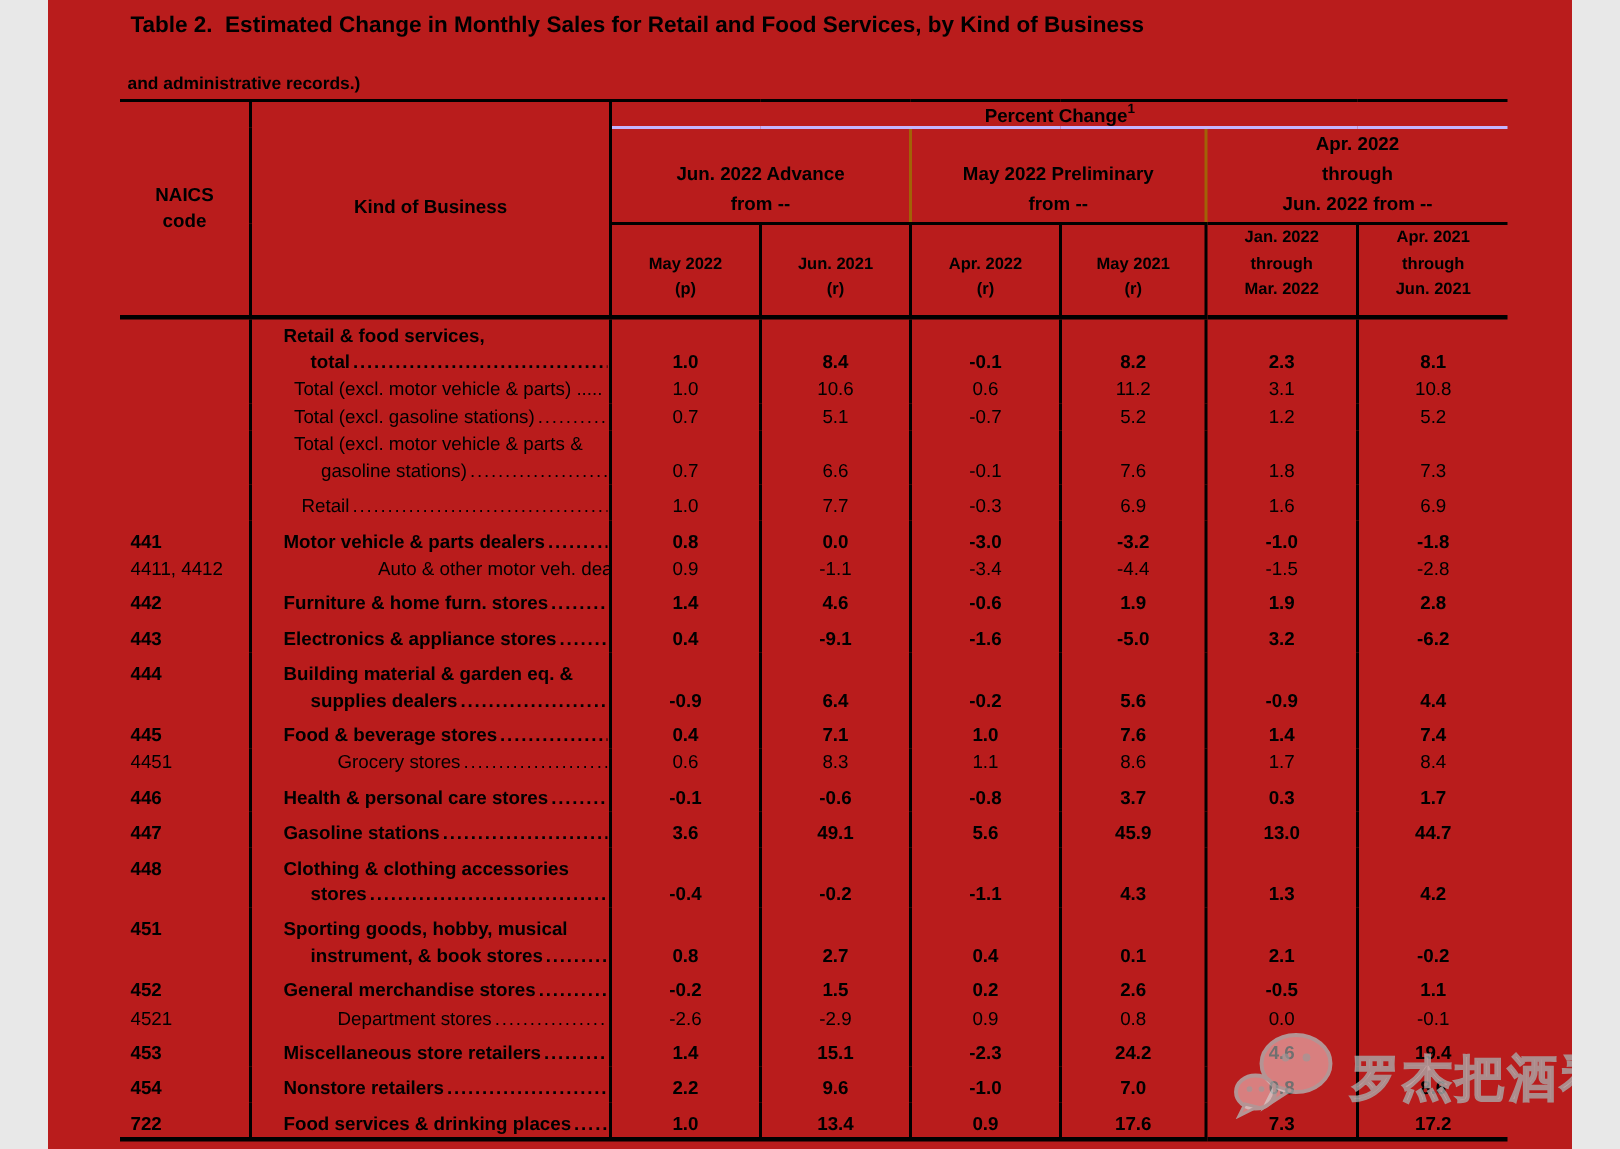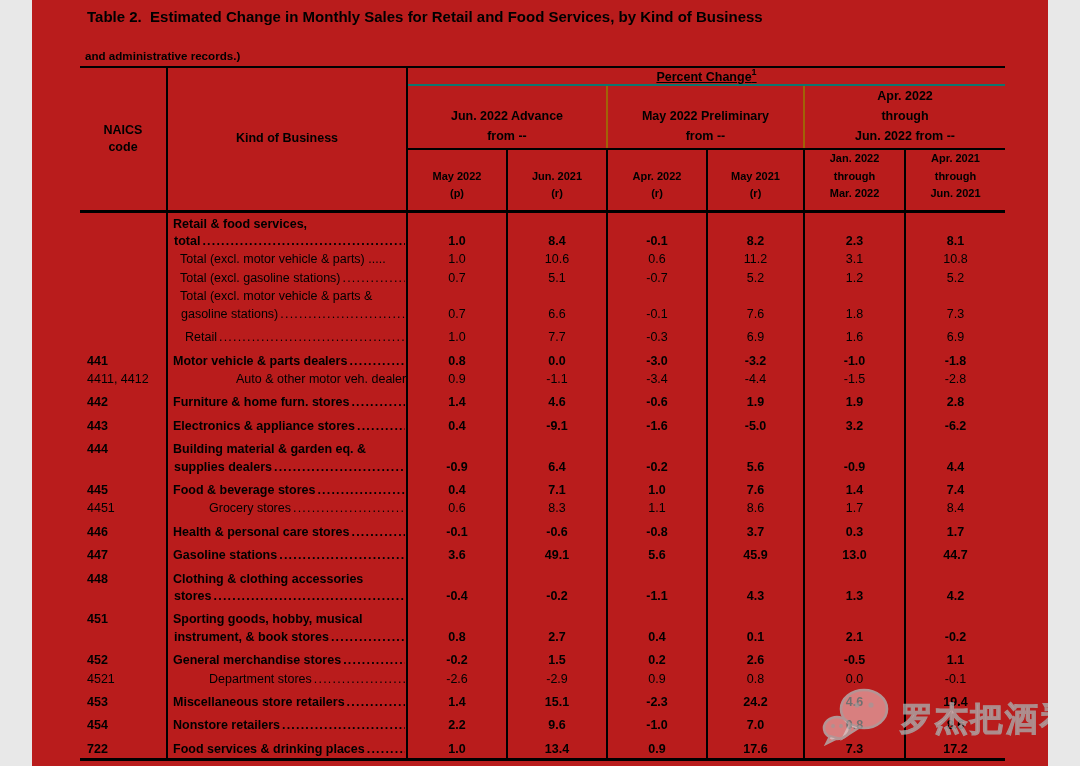--- a/index.html
+++ b/index.html
@@ -15,48 +15,48 @@
 
   table.sales { position:absolute; left:48px; top:66px; width:925px;
     border-collapse:collapse; table-layout:fixed; }
   th, td { padding:0; font-weight:normal; }
 
   
   .h-naics, .h-kob {
     border-top:2px solid #000; border-right:2px solid #000; border-bottom:3px solid #000;
     vertical-align:middle; text-align:center; font-weight:bold; font-size:12.5px; line-height:17px;
   }
-  .h-pc { border-top:2px solid #000; border-bottom:2px solid #0f766e;
-    text-align:center; vertical-align:middle; font-weight:bold; font-size:12.5px; height:16px;text-decoration:underline; }
+  .h-pc { border-top:2px solid #000; border-bottom:2px solid #c4b5fd;
+    text-align:center; vertical-align:middle; font-weight:bold; font-size:12.5px; height:16px; }
   .h-pc sup { font-size:9px; position:relative; top:-1px; }
   .h-group { border-bottom:2px solid #000; text-align:center; vertical-align:bottom;
     font-weight:bold; font-size:12.5px; line-height:20px; height:61px; padding-bottom:2px; }
   .h-group.g0, .h-group.g1 { border-right:2px solid #a16207; }
   .h-sub { border-bottom:3px solid #000; text-align:center; vertical-align:bottom;
     font-weight:bold; font-size:11px; line-height:17.5px; height:60px; padding-bottom:7px; }
   .h-sub.br { border-right:2px solid #000; }
 
   
   tbody td { vertical-align:bottom; font-size:12.5px; line-height:17.4px; }
   td.code { vertical-align:top; padding-left:7px; border-right:2px solid #000; white-space:nowrap; }
-  td.name { border-right:2px solid #000; overflow:hidden; }
+  td.name { border-right:2px solid #000; overflow:hidden;padding-left:16px; }
   td.val  { text-align:center; }
   td.val.br { border-right:2px solid #000; }
   tr.bold td { font-weight:bold; }
   tr.spaced td { padding-top:6px; }
   tr.first td { padding-top:3px; }
   tr.tight td { padding-top:1px; }
   tbody tr.last td { border-bottom:3px solid #000; }
 
   .nameline { display:flex; align-items:baseline; padding-left:5px; padding-right:1px; }
   .nameline.ind-1 { padding-left:12px; }
   .nameline.ind-2 { padding-left:17px; }
   .nameline.ind-3 { padding-left:28px;margin-left:40px; }
   .nameline.ind-4 { padding-left:41px; }
-  .nameline.cont .nametext { margin-left:1px; }
+  .nameline.cont .nametext { margin-left:18px; }
   .nametext { white-space:nowrap; }
   .leader { flex:1 1 auto; overflow:hidden; white-space:nowrap; letter-spacing:1.2px; margin-left:2px; }
   .leader::after { content:"......................................................................................................................"; }
 
   
   .watermark { position:absolute; left:788px; top:686px; display:flex; align-items:center;
     z-index:5; pointer-events:none; opacity:0.8; }
   .wm-logo { flex:0 0 auto; margin-right:4px; }
   .wm-text { font-size:33px; font-weight:bold; color:#c6c6c6; letter-spacing:2px;
     -webkit-text-stroke:1px #a9a9a9; white-space:nowrap; line-height:1; }

